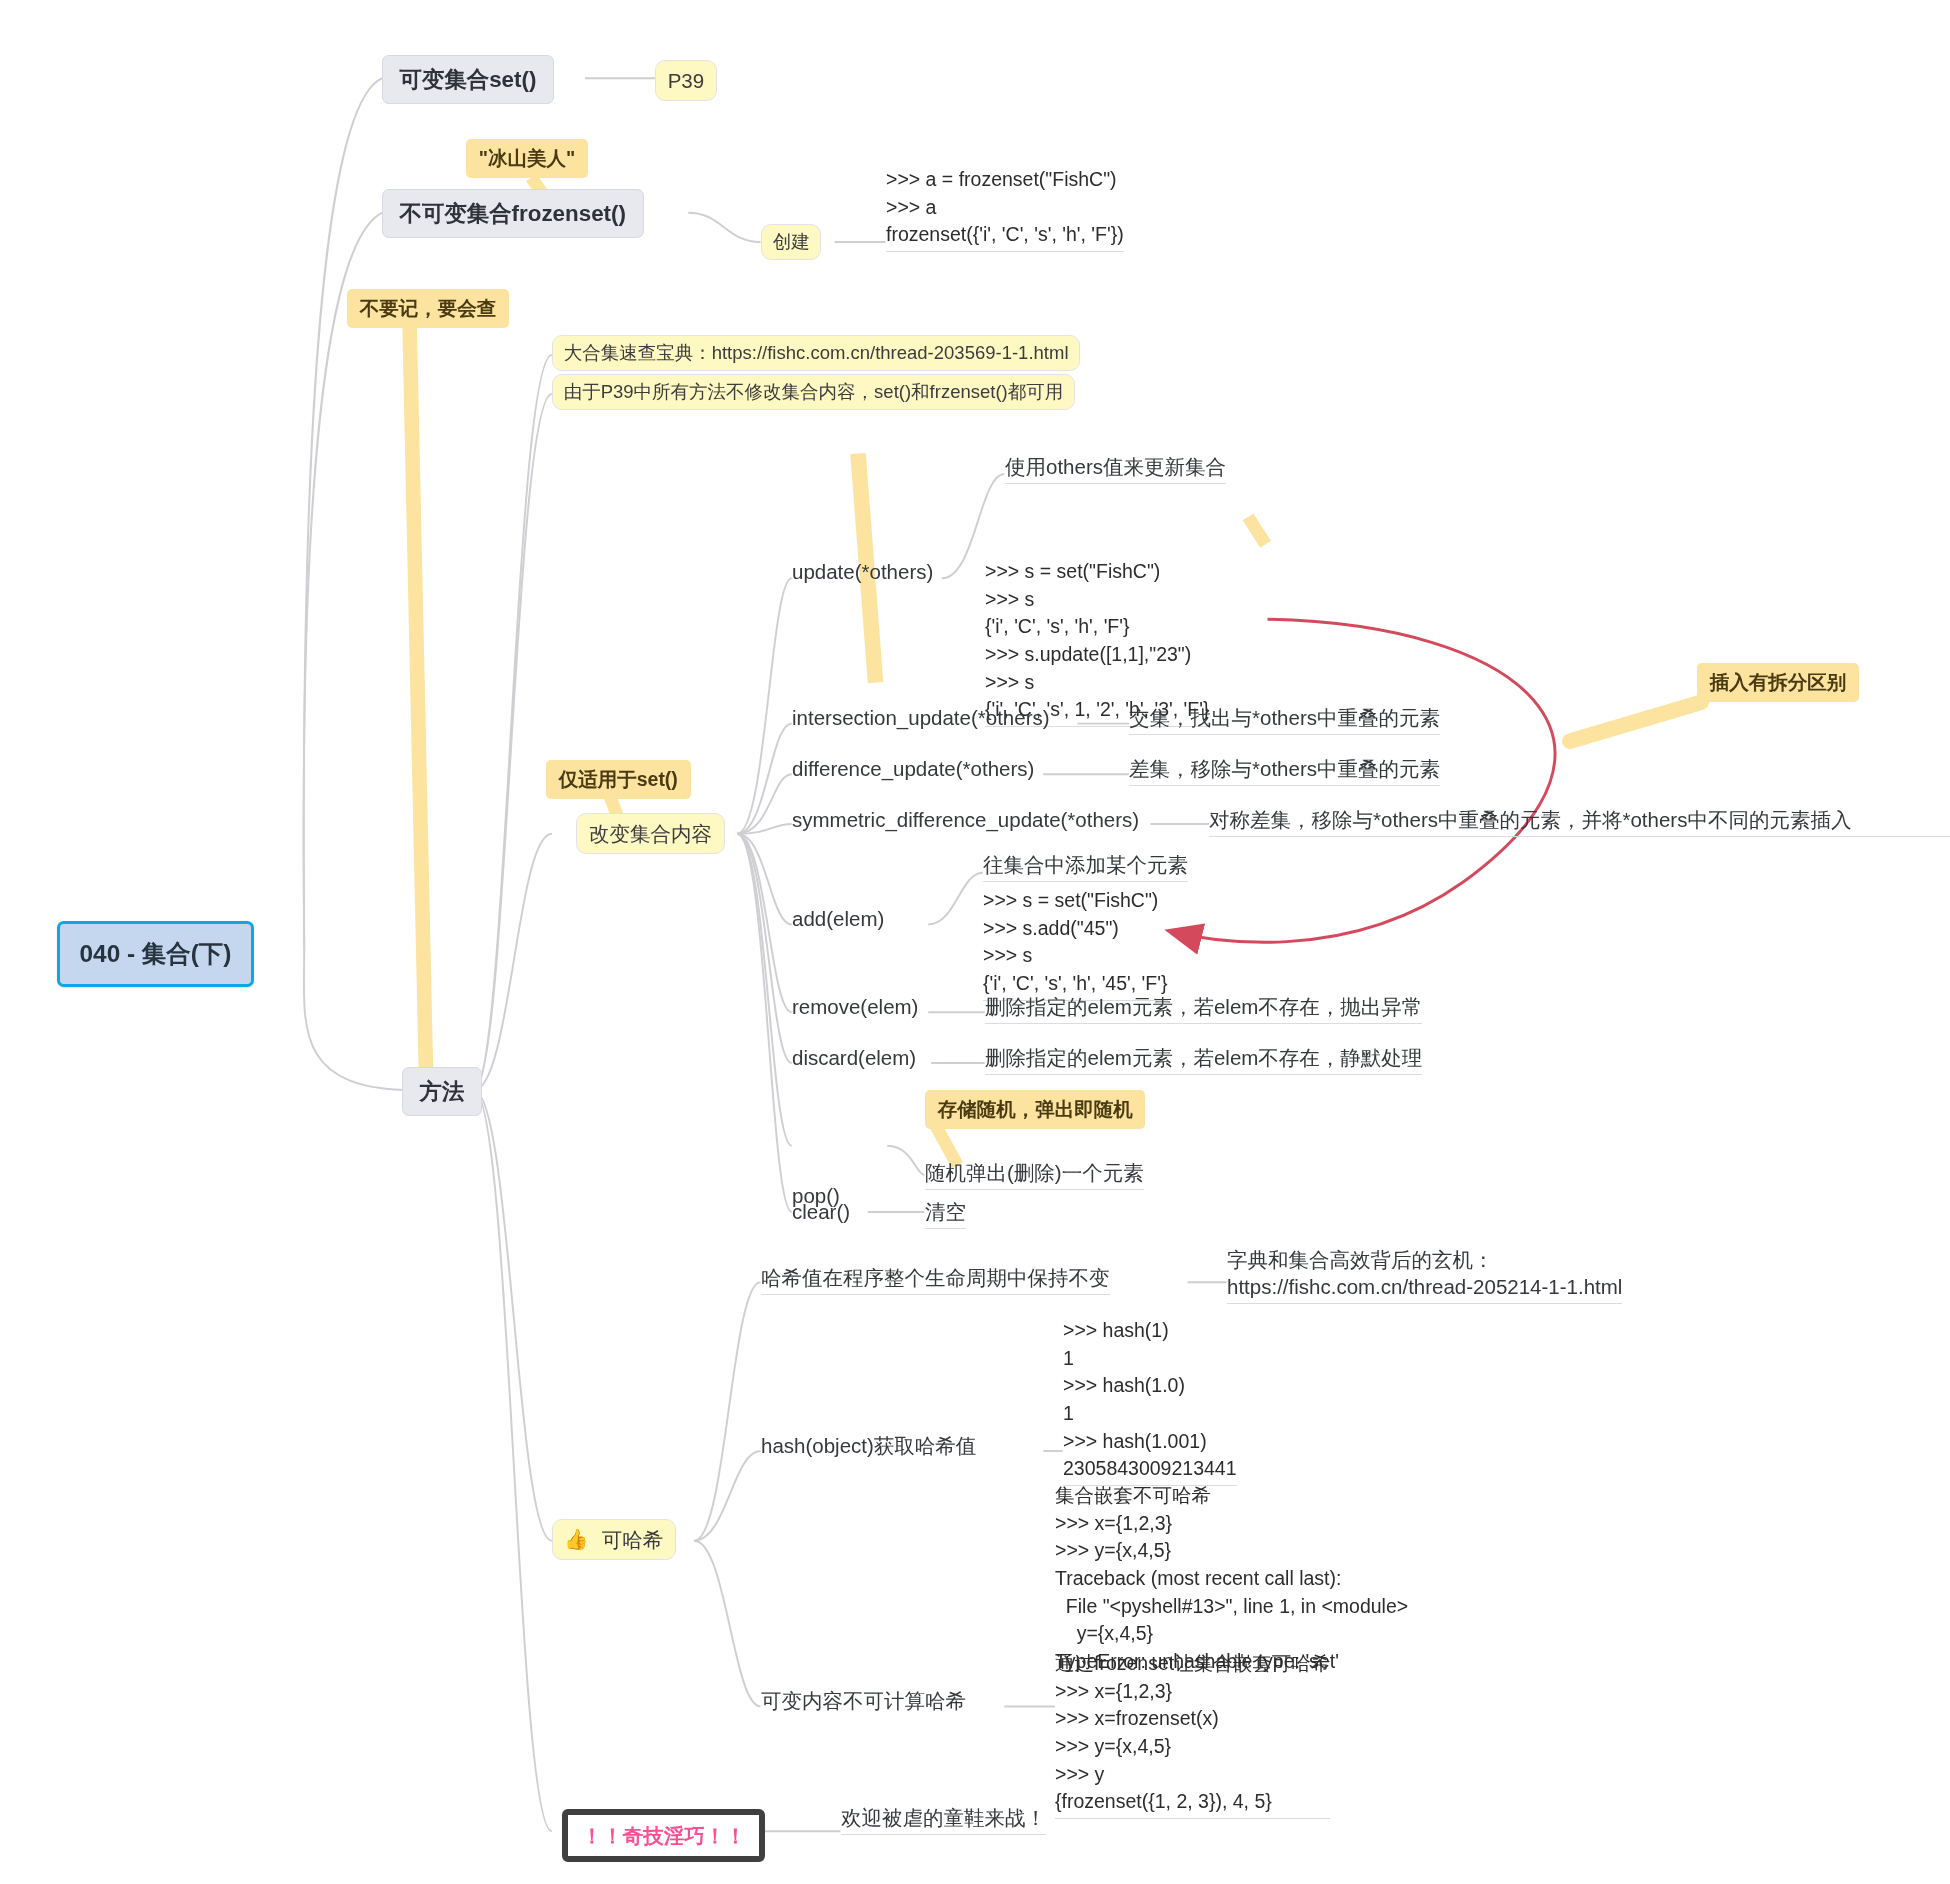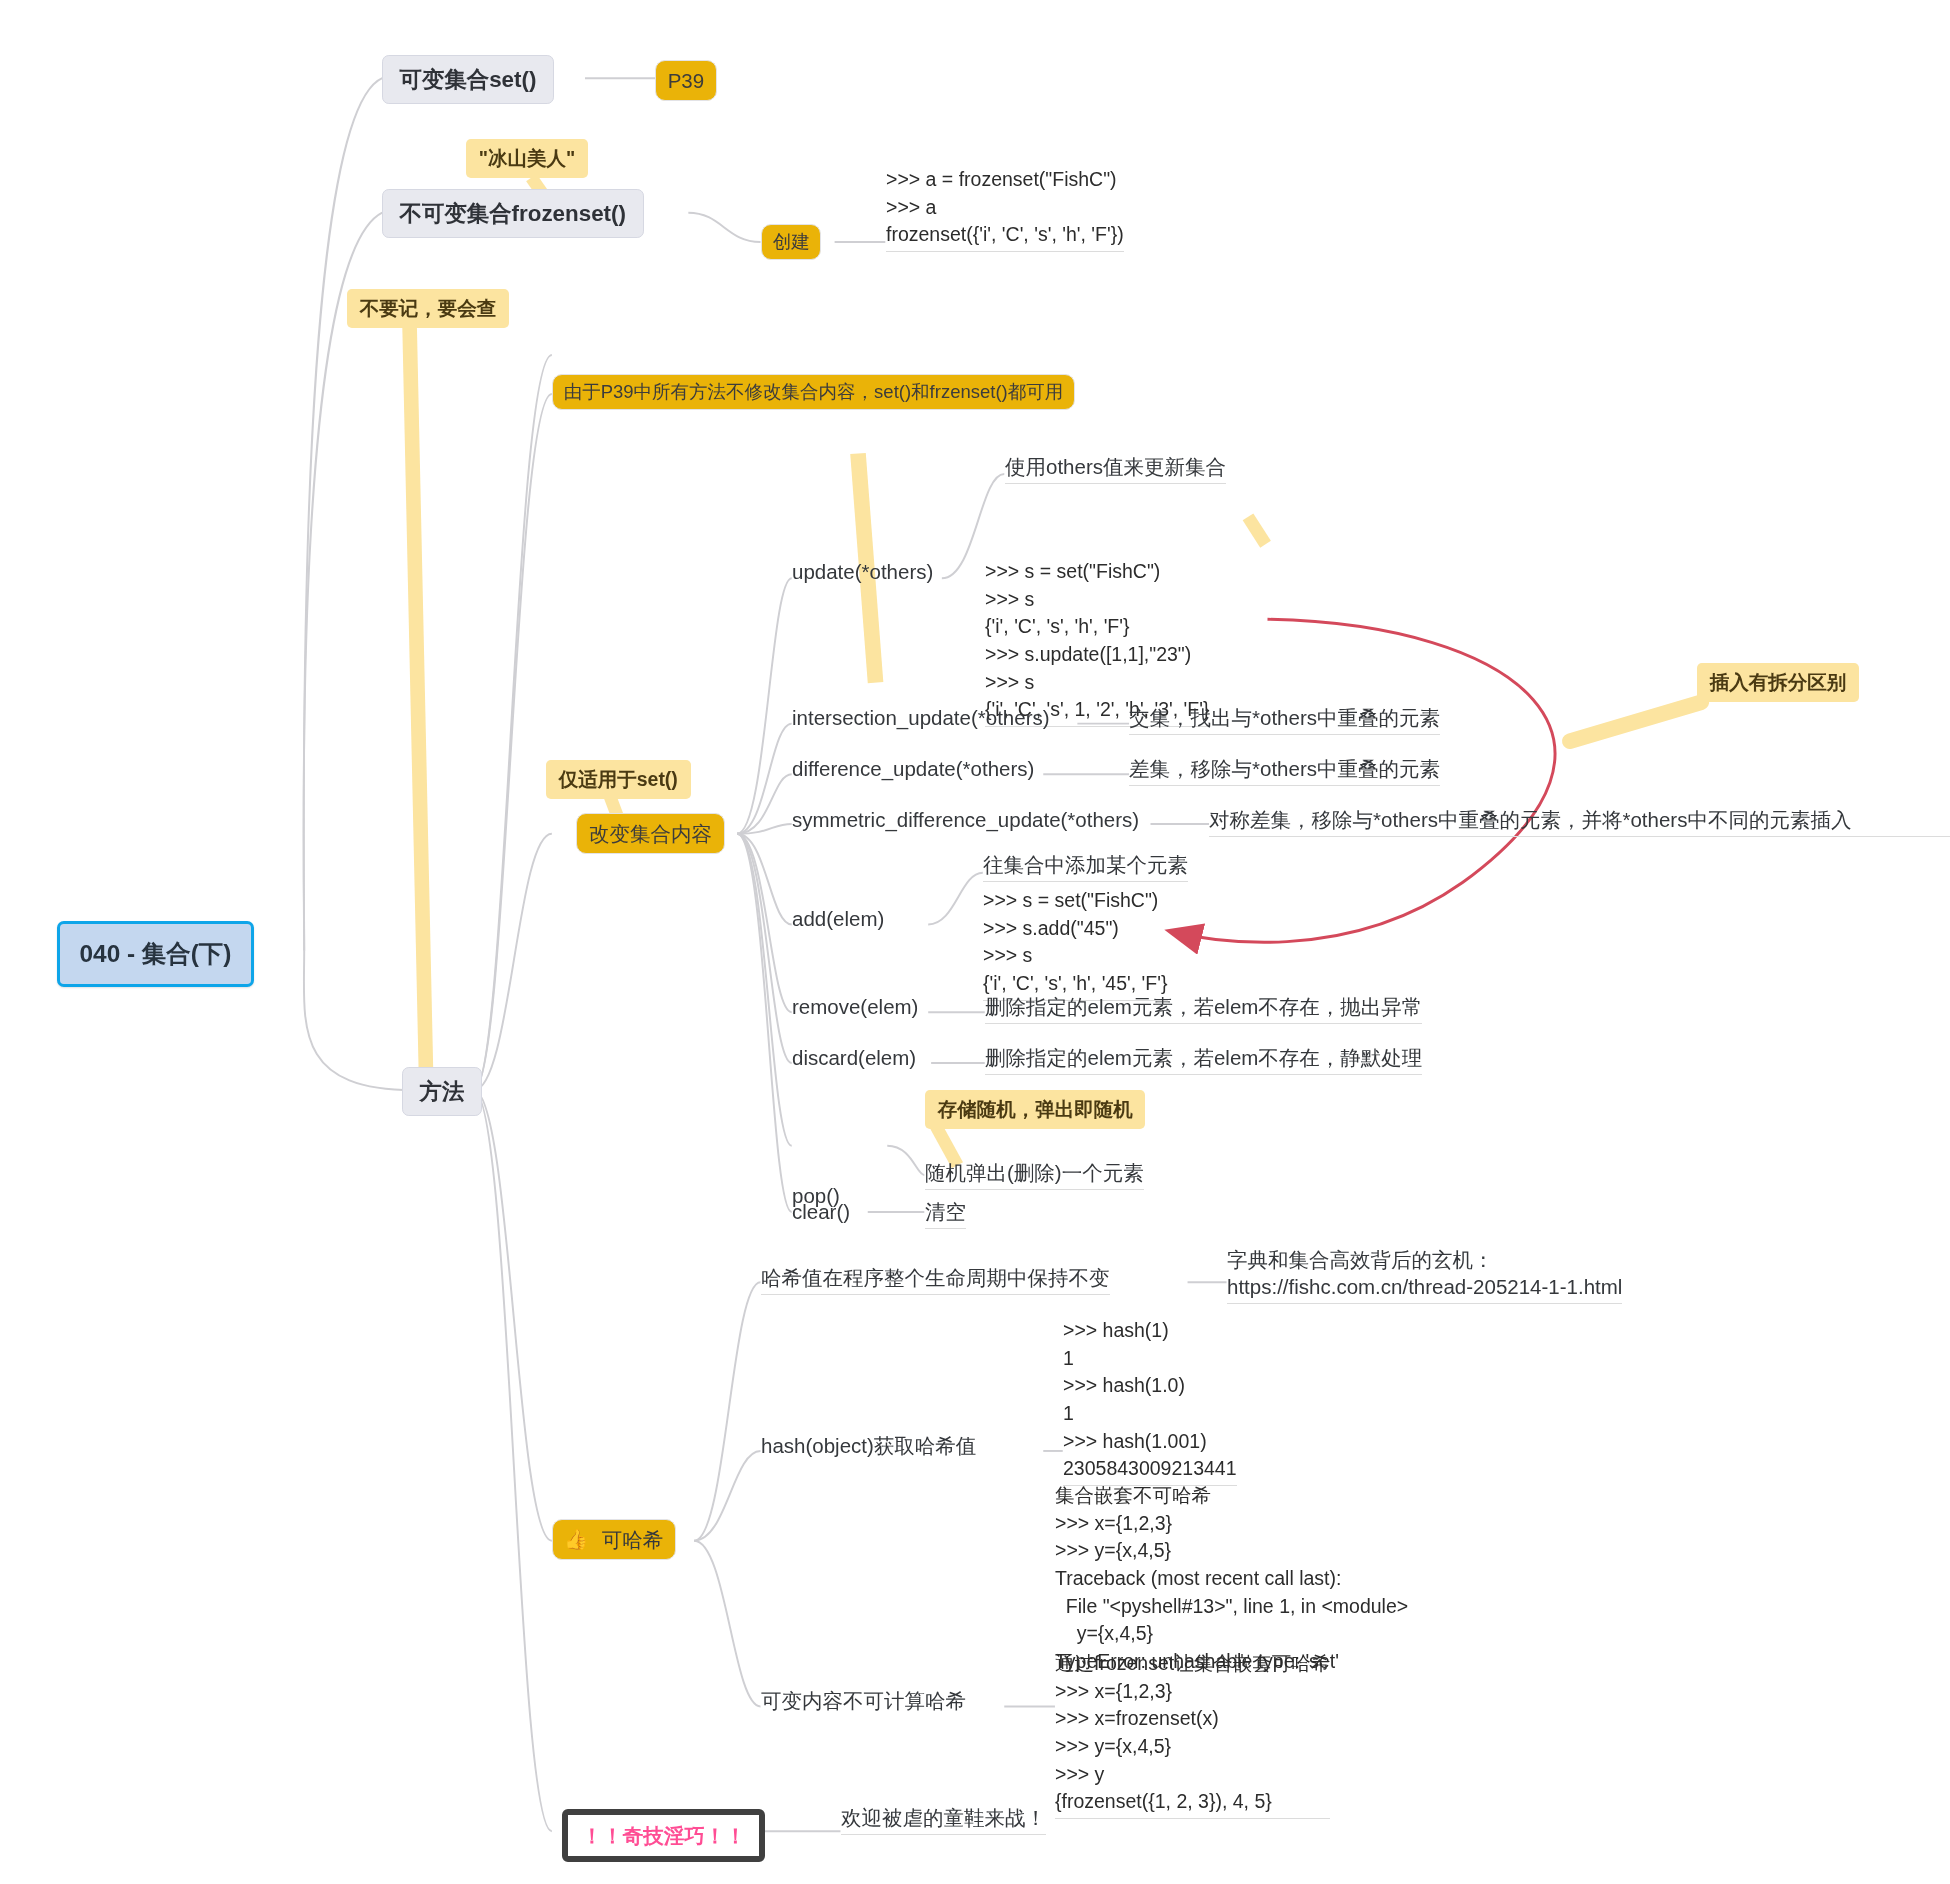--- a/index.html
+++ b/index.html
@@ -49,21 +49,21 @@
     border: 1px solid #d6d8e2;
     border-radius: 6.8px;
     padding: 8.8px 16.6px;
     font-size: 22.4px;
     font-weight: bold;
     color: #2f3238;
   }
 
   
   .chip {
-    background: #eab308;
+    background: #fef9c3;
     border: 1px solid #e3e3e6;
     border-radius: 10px;
     padding: 4.9px 10.7px;
     font-size: 18.5px;
     color: #3c3c3c;
   }
   .chip.big { font-size: 20.5px; padding: 5.9px 11.7px; }
 
   
   .txt {
@@ -216,20 +216,21 @@
   <div class="node chip" style="left:761px; top:224px;">创建</div>
 
   <div class="node code" style="left:886px; top:166px;">&gt;&gt;&gt; a = frozenset("FishC")
 &gt;&gt;&gt; a
 frozenset({'i', 'C', 's', 'h', 'F'})</div>
 
   <div class="node callout" style="left:347px; top:289px;">不要记，要会查</div>
 
   <div class="node lvl1" style="left:402px; top:1067px;">方法</div>
 
+  <div class="node chip" style="left:552px; top:335px;">大合集速查宝典：https://fishc.com.cn/thread-203569-1-1.html</div>
 
   <div class="node chip" style="left:552px; top:374px;">由于P39中所有方法不修改集合内容，set()和frzenset()都可用</div>
 
 
   <div class="node callout" style="left:546px; top:760px;">仅适用于set()</div>
 
   <div class="node chip big" style="left:576px; top:813px;padding-left:12px;">改变集合内容</div>
 
   <div class="node txt nb" style="left:792px; top:558px;">update(*others)</div>
 

